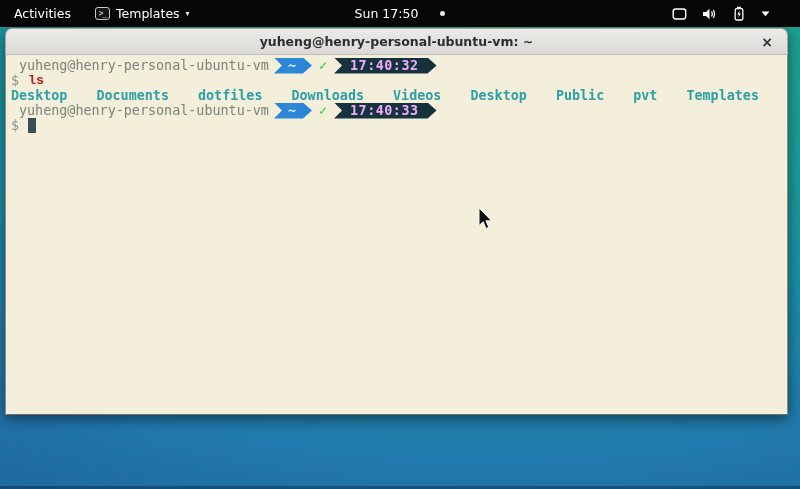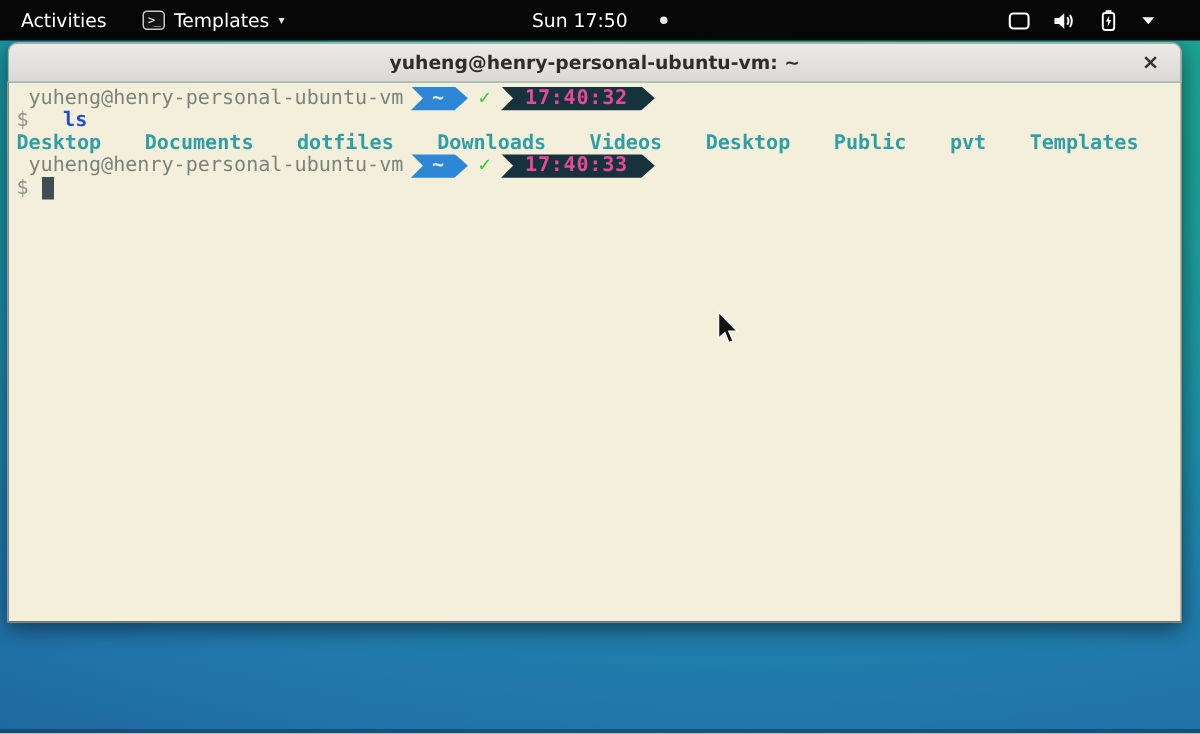--- a/index.html
+++ b/index.html
@@ -60,25 +60,25 @@
     font-family:"DejaVu Sans Mono", monospace; font-size:13.4px; color:#5a6360;
   }
   .line { height:15px; display:flex; align-items:center; white-space:pre; }
 
   .user-host { color:#7c837a; padding-left:8px; }
   .pl-seg {
     height:16px; line-height:16px; font-weight:bold; margin-left:5px;
     clip-path: polygon(0 0, calc(100% - 9px) 0, 100% 50%, calc(100% - 9px) 100%, 0 100%, 8px 50%);
   }
   .pl-blue { background:#2e86d7; color:#d8ecff; padding:0 16px 0 14px; }
-  .pl-dark { background:#16333d; color:#ec4899; padding:0 18px 0 16px; letter-spacing:.5px; }
+  .pl-dark { background:#16333d; color:#f0abfc; padding:0 18px 0 16px; letter-spacing:.5px; }
   .check { color:#2ed32e; font-weight:bold; margin-left:7px; margin-right:2px; }
 
   .dollar { color:#8e948c; }
-  .cmd { color:#1d4ed8; font-weight:bold; margin-left:23px; }
+  .cmd { color:#b91c1c; font-weight:bold; margin-left:9px;font-family:Liberation Mono, monospace; }
   .ls-line { display:flex; gap:29px; height:15px; align-items:center; }
   .dir { color:#2d9fa5; font-weight:bold; }
   .cursor-block { display:inline-block; width:8px; height:15px; background:#3d4d54; margin-left:9px; }
 
   
   .pointer { position:absolute; left:478px; top:207px; z-index:40; }
 </style>
 </head>
 <body>
 

